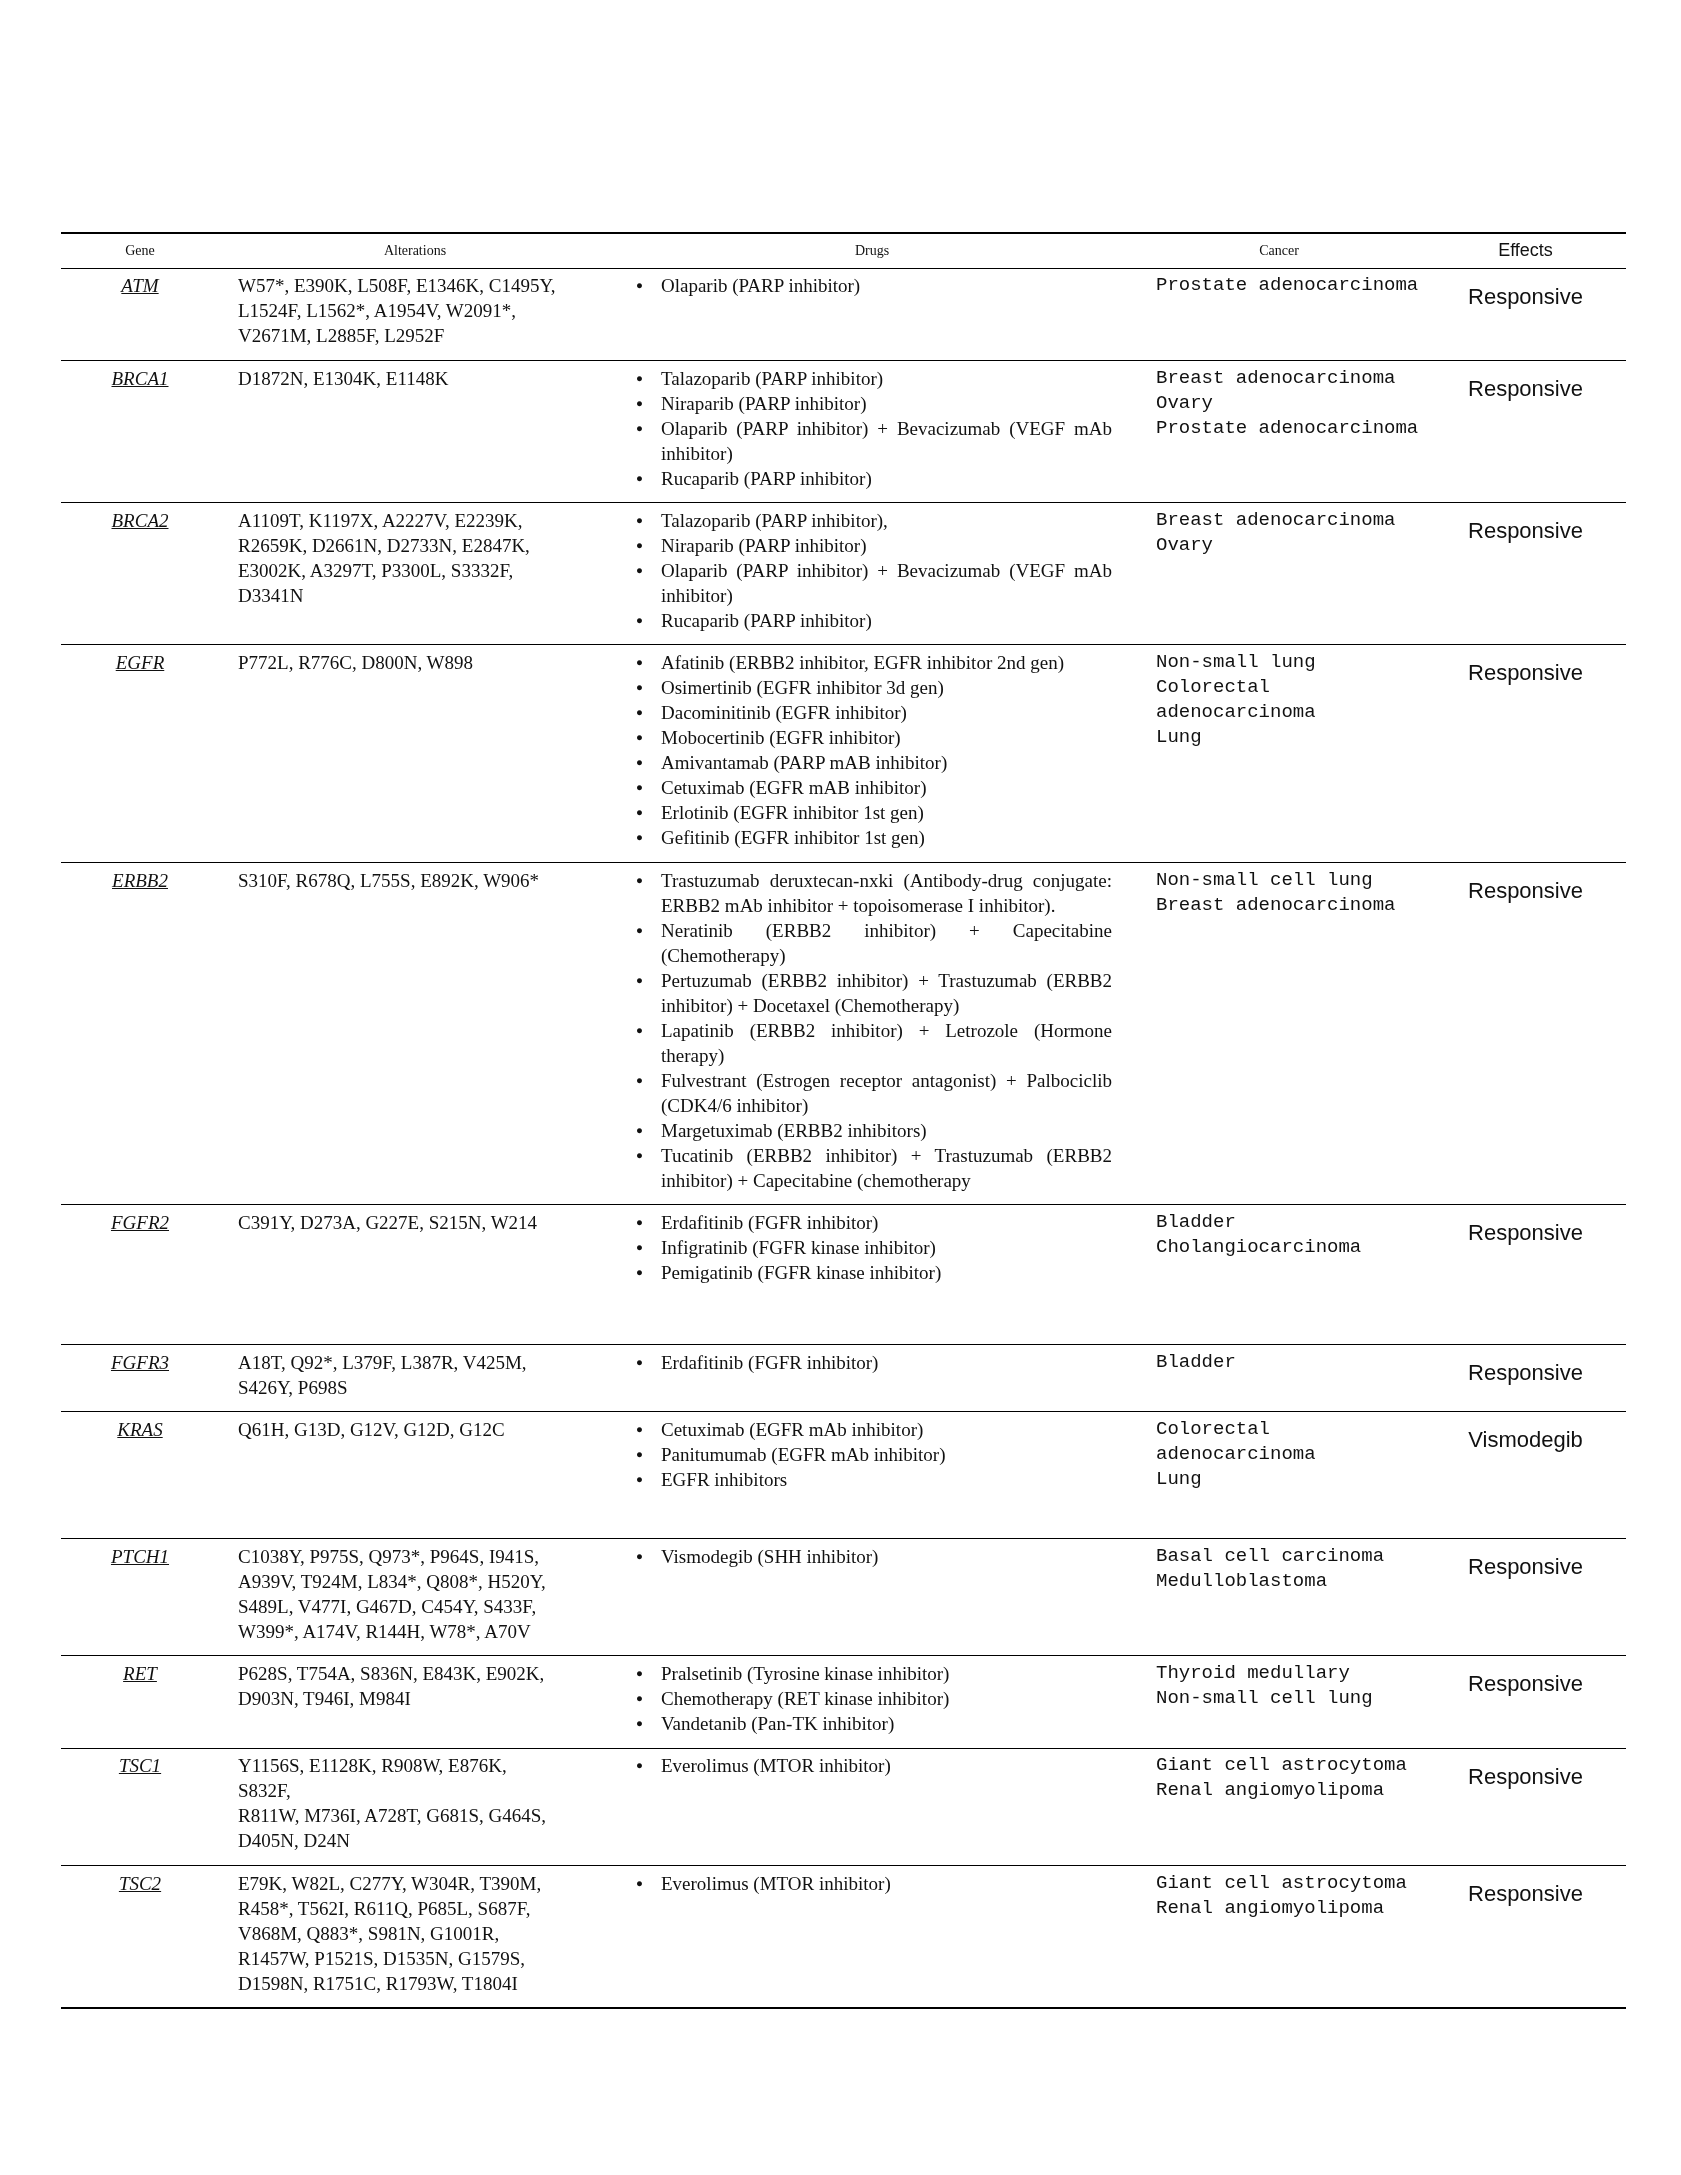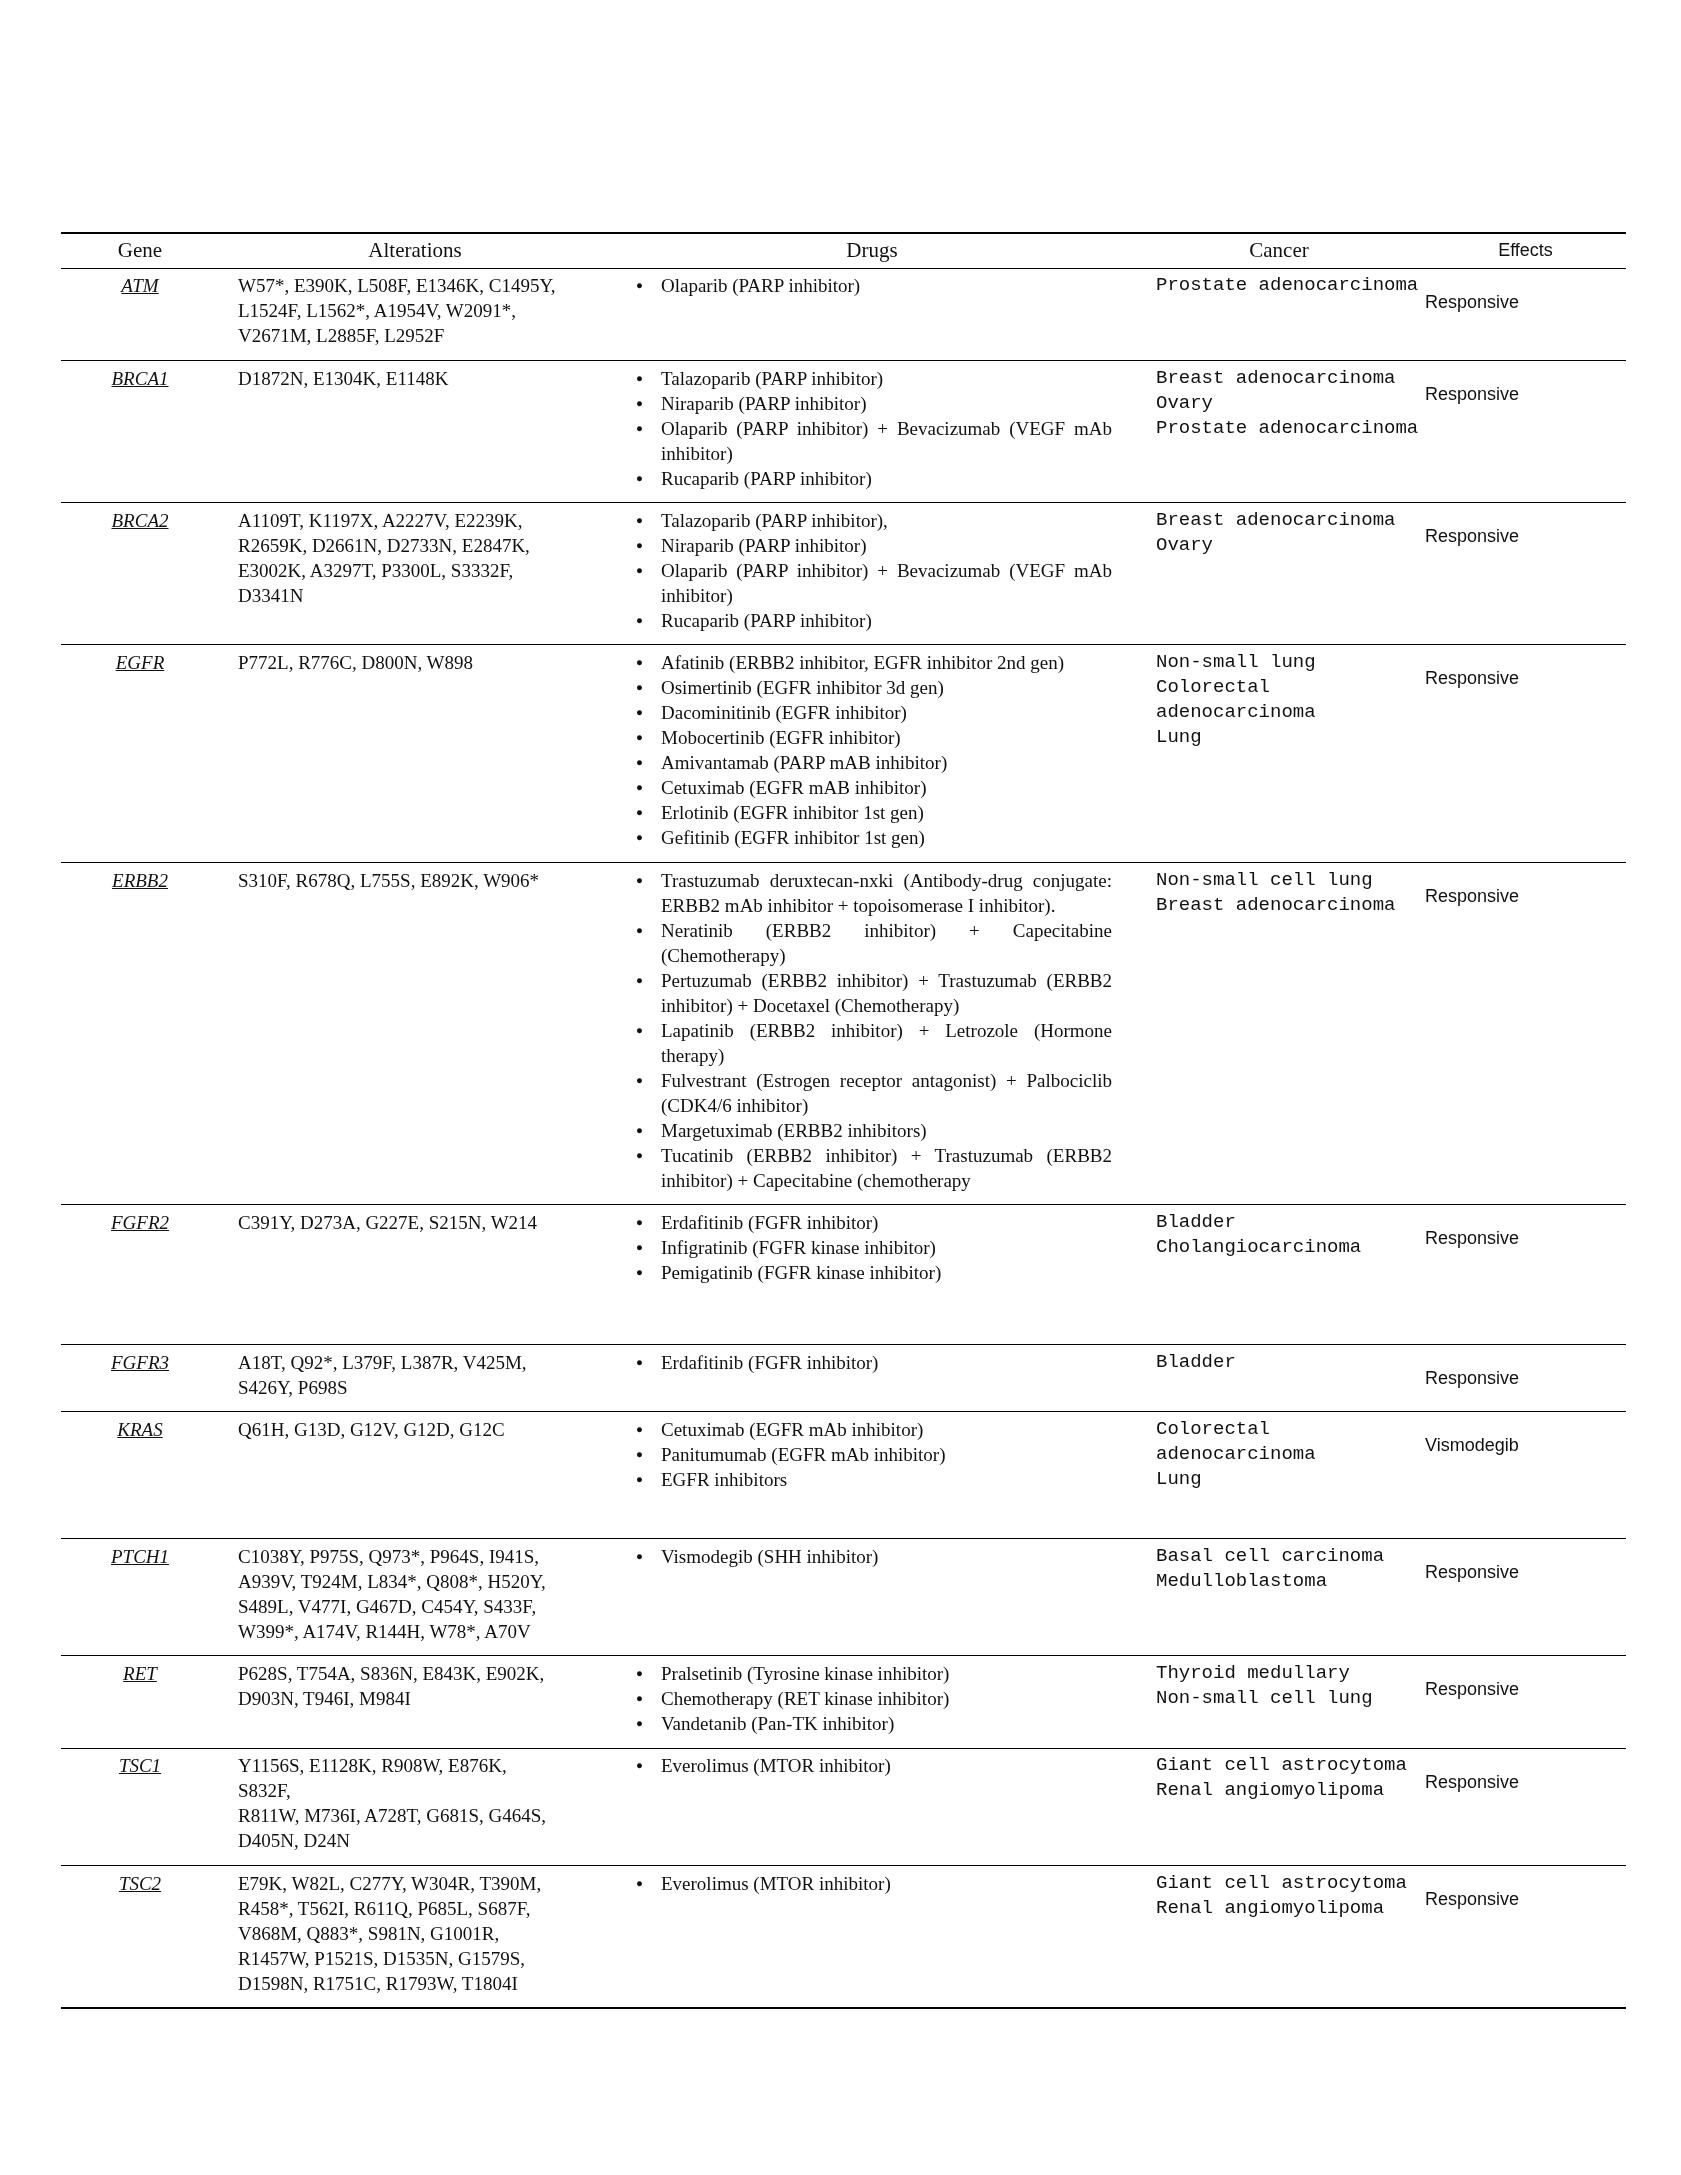--- a/index.html
+++ b/index.html
@@ -33,21 +33,21 @@
   col.c-effect { width: 201px; }
 
   thead tr {
     border-top: 2.9px solid #000;
     border-bottom: 1.9px solid #000;
   }
   thead th {
     font-weight: normal;
     text-align: center;
     padding: 3.8px 1.9px 4.8px 1.9px;
-    font-size: 21px;
+    font-size: 14px;
   }
   thead th.h-effect {
     font-family: Liberation Sans, sans-serif;
     font-size: 18px;
   }
 
   tbody tr { border-bottom: 1.9px solid #000; }
   tbody tr:last-child { border-bottom: 2.9px solid #000; }
 
   tbody td {
@@ -79,23 +79,24 @@
     padding-left: 25px;
     box-sizing: border-box;
   }
   .drug-item .drug-text {
     flex: 1 1 auto;
     text-align: justify;
     padding-right: 21px;
   }
   td.cell-cancer { padding-left: 23px; padding-right: 3.8px; font-family: Liberation Mono, monospace; }
   td.cell-effect {
+    text-align: center;
     font-family: "Liberation Sans", sans-serif;
-    font-size: 18px;
-    padding-top: 21px;
+    font-size: 22px;
+    padding-top: 15px;
   }
 </style>
 </head>
 <body>
 
 <div class="page">
   <table class="gene-table">
     <colgroup>
       <col class="c-gene">
         <col class="c-alt">

